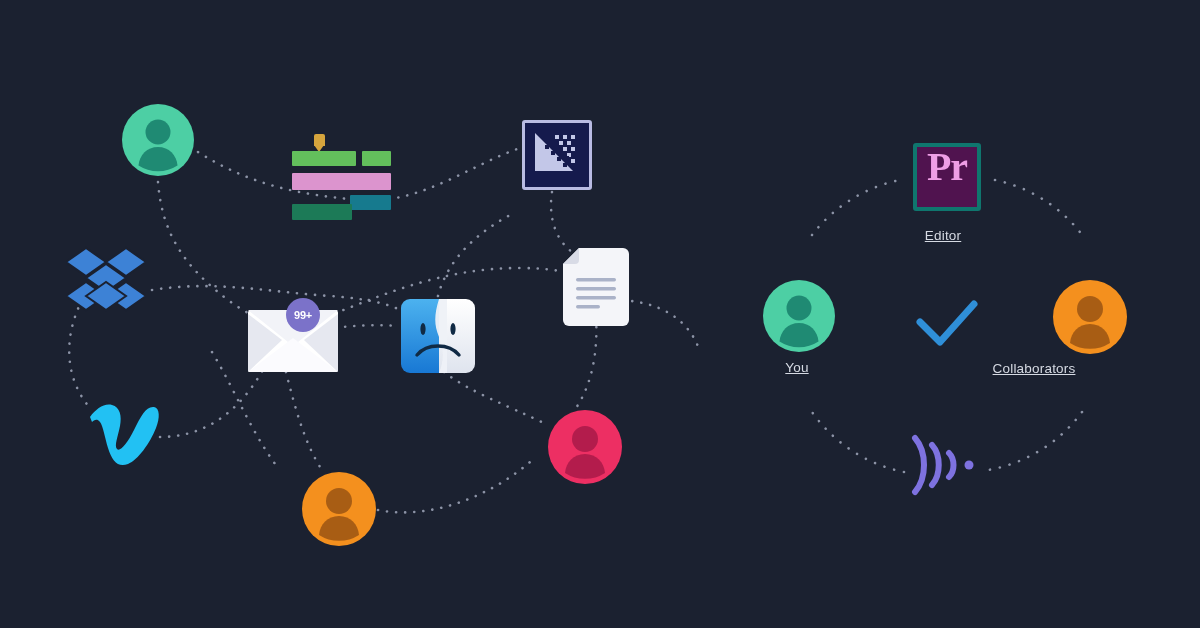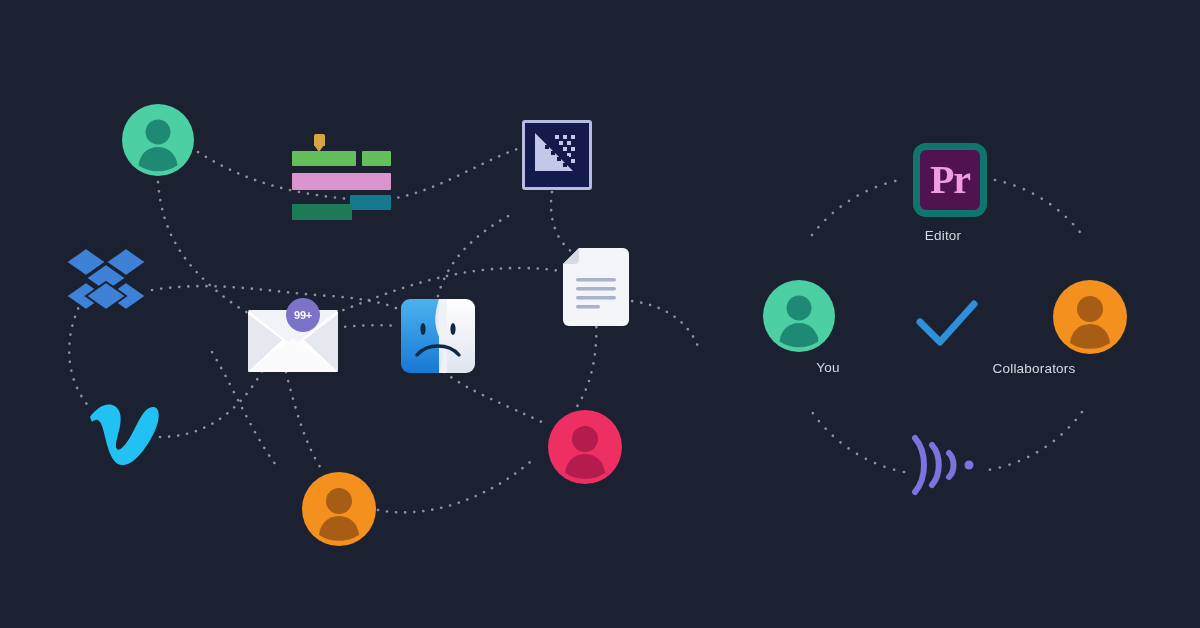--- a/index.html
+++ b/index.html
@@ -8,38 +8,38 @@
     font-family:"Liberation Sans","DejaVu Sans",sans-serif;
     position:relative;
   }
   #canvas{position:absolute;inset:0;width:1200px;height:628px;background:#1b2130;}
   .layer{position:absolute;inset:0;width:1200px;height:628px;}
   .node{position:absolute;}
 
   
   .label{
     position:absolute;color:#d6dae3;font-size:13.5px;letter-spacing:.2px;
-    white-space:nowrap;text-align:center;
+    white-space:nowrap;text-align:center;text-decoration:underline;
   }
 
   
   .clip{position:absolute;border-radius:1px;}
 
   
   .env-wrap{position:absolute;padding-left:24px;}
   .badge{
     position:absolute;border-radius:50%;background:#7b72c9;color:#fff;
     display:flex;align-items:center;justify-content:center;
     font-size:11px;font-weight:bold;letter-spacing:-.3px;
   }
 
   
   .pr-box{
-    position:absolute;background:#50134f;border:7px solid #0f766e;border-radius:13px;
-    display:flex;align-items:center;justify-content:center;
+    position:absolute;background:#50134f;border:4px solid #0f766e;border-radius:3px;
+    display:flex;align-items:flex-start;justify-content:center;
   }
   .pr-text{color:#ef9ee6;font-family:"Liberation Serif","DejaVu Serif",serif;
            font-size:40px;font-weight:bold;line-height:1;letter-spacing:-1px;}
 
   
   .me-box{position:absolute;background:#151a4d;border:3px solid #b9bbe3;border-radius:3px;}
 </style>
 </head>
 <body>
 
@@ -230,21 +230,21 @@
   </div>
   <div class="label" style="left:853px;top:228px;width:180px;">Editor</div>
 
   <div class="node" style="left:763px;top:280px;">
     <svg width="72" height="72" viewBox="0 0 72 72">
       <circle cx="36" cy="36" r="36" fill="#4dcfa4"></circle>
       <circle cx="36" cy="28" r="12.5" fill="#1f8a73"></circle>
       <path d="M36 43c-11 0-18.5 8-19.5 18.4A36 36 0 0 0 55.5 61.4C54.5 51 47 43 36 43z" fill="#1f8a73"></path>
     </svg>
   </div>
-  <div class="label" style="left:738px;top:360px;width:180px;">You</div>
+  <div class="label" style="left:707px;top:360px;width:180px;">You</div>
 
   <div class="node" style="left:1053px;top:280px;">
     <svg width="74" height="74" viewBox="0 0 74 74">
       <circle cx="37" cy="37" r="37" fill="#f4901e"></circle>
       <circle cx="37" cy="29" r="13" fill="#a85d14"></circle>
       <path d="M37 44c-11.5 0-19 8.3-20 19a37 37 0 0 0 40 0c-1-10.7-8.5-19-20-19z" fill="#a85d14"></path>
     </svg>
   </div>
   <div class="label" style="left:944px;top:361px;width:180px;">Collaborators</div>
 

